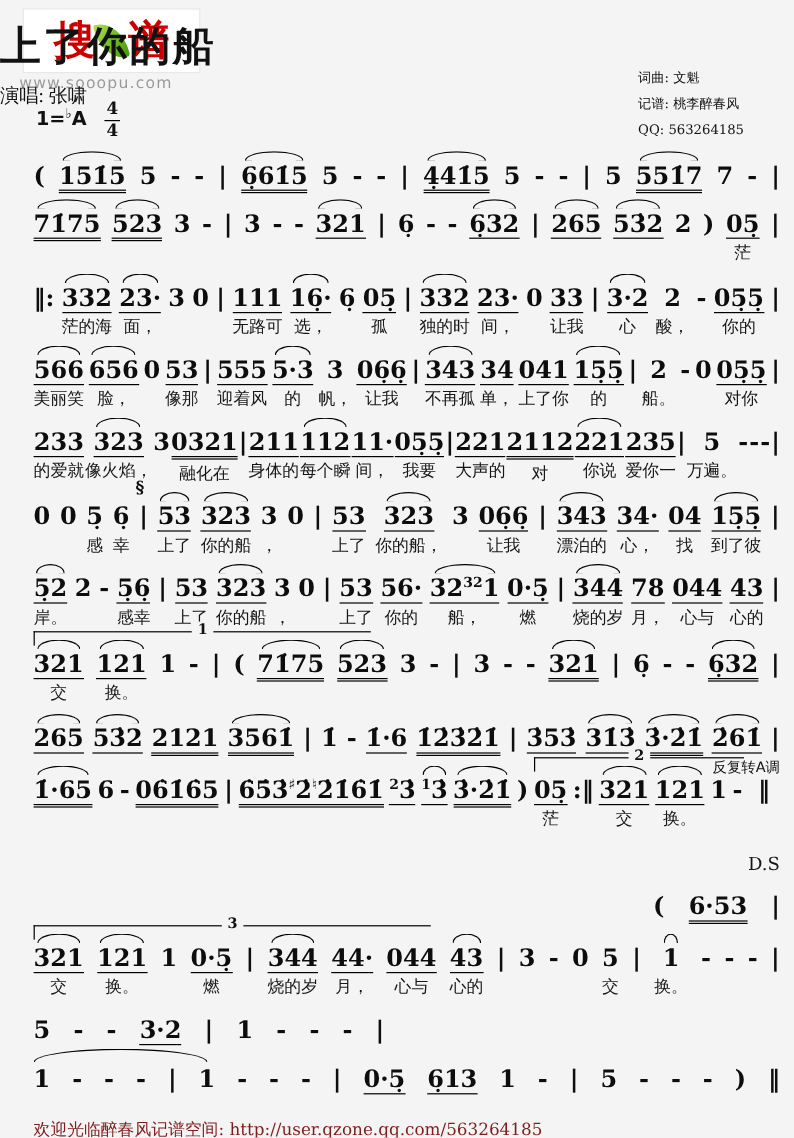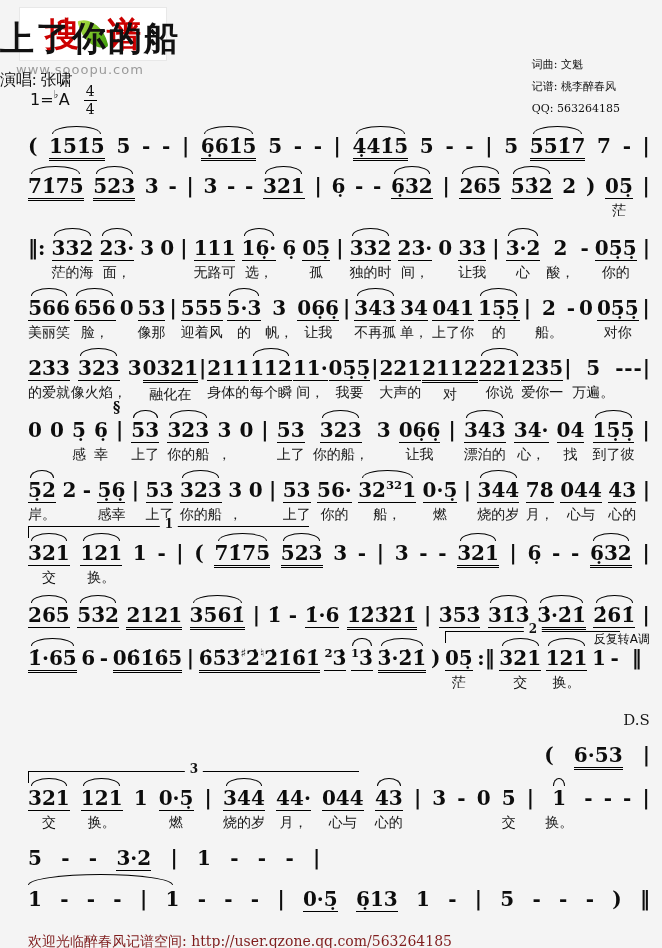--- a/index.html
+++ b/index.html
@@ -22,21 +22,21 @@
     font-family:"DejaVu Serif","Liberation Serif",serif;
   }
   .leaf{
     width:24px;height:32px;margin:0 1px;
     background:linear-gradient(135deg,#b6e04a 0%,#7ac128 45%,#3f9a0c 100%);
     border-radius:5% 95% 10% 95%;transform:rotate(-14deg);
     display:inline-block;
   }
   .logo-url{position:absolute;left:16px;top:62px;width:154px;text-align:left;
     color:#9a9a9a;font-size:13px;letter-spacing:1px;}
-  .keysig{position:absolute;left:30px;top:84px;font-size:16px;font-weight:normal;}
+  .keysig{position:absolute;left:30px;top:84px;font-size:16px;font-weight:bold;}
   .keysig .flat{font-size:11px;vertical-align:super;}
   .meter{display:inline-flex;flex-direction:column;align-items:center;
     vertical-align:middle;margin-left:9px;font-size:14px;line-height:1.05;
     font-family:"DejaVu Serif",serif;}
   .meter .num{border-bottom:1.5px solid #000;padding:0 2px 1px;}
   .meter .den{padding-top:1px;}
   .title-block{position:absolute;left:0;right:0;top:16px;text-align:left;}
   .title-block h1{
     margin:0;font-size:34px;font-weight:bold;letter-spacing:2px;
     font-family:"DejaVu Serif","Liberation Serif",serif;

